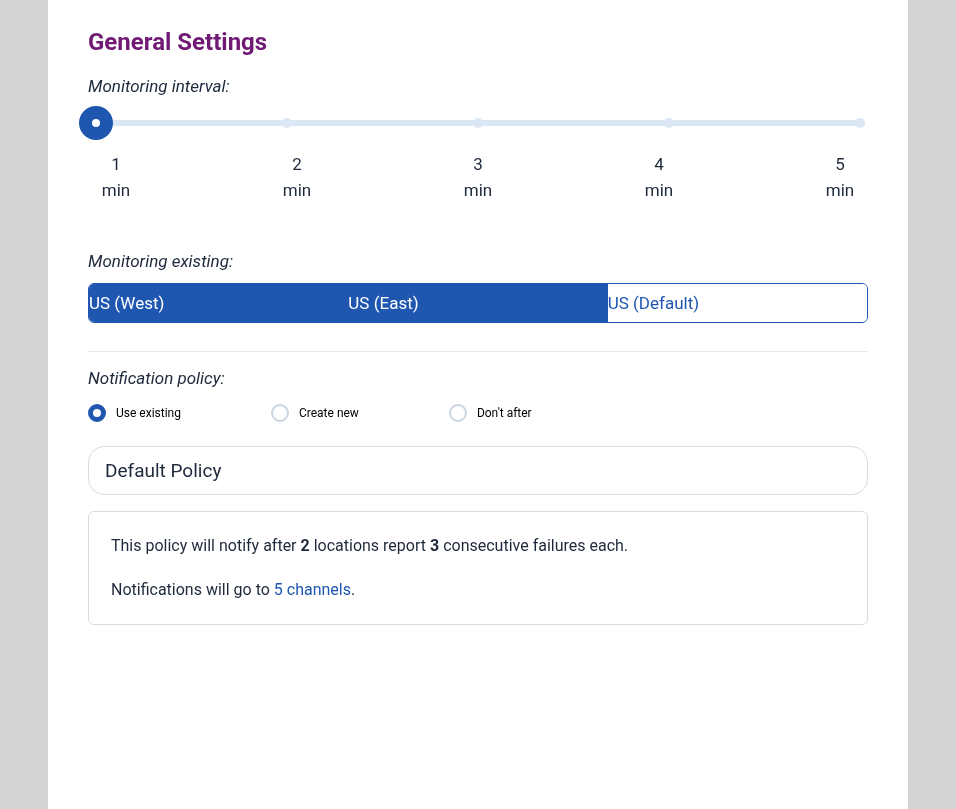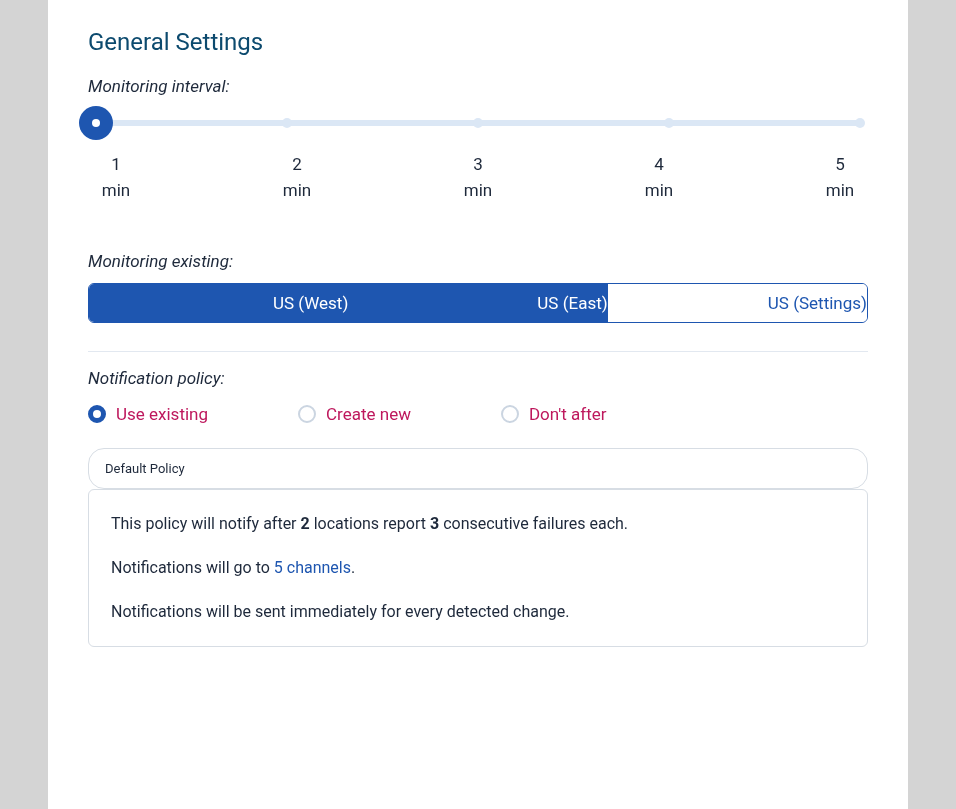--- a/index.html
+++ b/index.html
@@ -15,24 +15,24 @@
     color: #1e293b;
   }
   .page {
     background: #ffffff;
     width: 860px;
     min-height: 809px;
     padding: 18px 40px 40px 40px;
   }
   h2.section-title {
     font-size: 24px;
-    font-weight: 400;
+    font-weight: 700;
     margin-bottom: 20px;
     margin-top: 10px;
-    color: #0c4a6e;
+    color: #701a75;
   }
   .field-label {
     font-size: 17px;
     color: #1e293b;
     margin-bottom: 22px;
     font-style: italic;
   }
   
   .slider-track-wrap {
     position: relative;
@@ -90,21 +90,21 @@
   
   .segmented {
     display: flex;
     border: 1px solid #1e56b0;
     border-radius: 6px;
     overflow: hidden;
     margin-bottom: 28px;
   }
   .segmented-btn {
     flex: 1;
-    text-align: right;
+    text-align: left;
     padding: 9px 0;
     font-size: 17px;
     cursor: pointer;
     user-select: none;
   }
   .segmented-btn.active {
     background: #1e56b0;
     color: #ffffff;
   }
   .segmented-btn.inactive {
@@ -137,31 +137,32 @@
     border: 2px solid #cbd5e1;
     background: #fff;
     display: flex;
     align-items: center;
     justify-content: center;
   }
   .radio-item.selected .radio-outer {
     border: 5px solid #1e56b0;
   }
   .radio-label {
-    font-size: 17px;
-    color: #be185d;
+    font-size: 12px;
+    color: #000000;
     text-align: center;
   }
 
   
   .select-box {
     border: 1px solid #d7dde4;
     border-radius: 16px;
     padding: 12px 16px;
-    font-size: 13px;
+    font-size: 19px;
+    margin-bottom: 16px;
     cursor: pointer;
   }
 
   
   .info-box {
     border: 1px solid #d7dde4;
     border-radius: 6px;
     padding: 22px 22px;
     font-size: 16px;
     line-height: 1.5;
@@ -226,21 +227,21 @@
         <div>min</div>
       </div>
     </div>
   </div>
 
   <div class="field-label" style="margin-bottom:12px">Monitoring existing:</div>
 
   <div class="segmented">
     <div class="segmented-btn active">US (West)</div>
     <div class="segmented-btn active">US (East)</div>
-    <div class="segmented-btn inactive">US (Settings)</div>
+    <div class="segmented-btn inactive">US (Default)</div>
   </div>
 
   <hr class="divider">
 
 
   <div class="field-label" style="margin-bottom:16px">Notification policy:</div>
 
   <div class="radio-row">
     <div class="radio-item selected">
       <span class="radio-outer"></span>
@@ -258,16 +259,15 @@
 
   <div class="select-box">Default Policy</div>
 
   <div class="info-box">
     <p>
       <span>This policy will notify after </span><b>2</b><span> locations report </span><b>3</b><span> consecutive failures each.</span>
     </p>
     <p>
       <span>Notifications will go to </span> <a class="link">5 channels</a><span>.</span>
     </p>
-    <p>Notifications will be sent immediately for every detected change.</p>
   </div>
 
 </div>
 
 </body></html>

